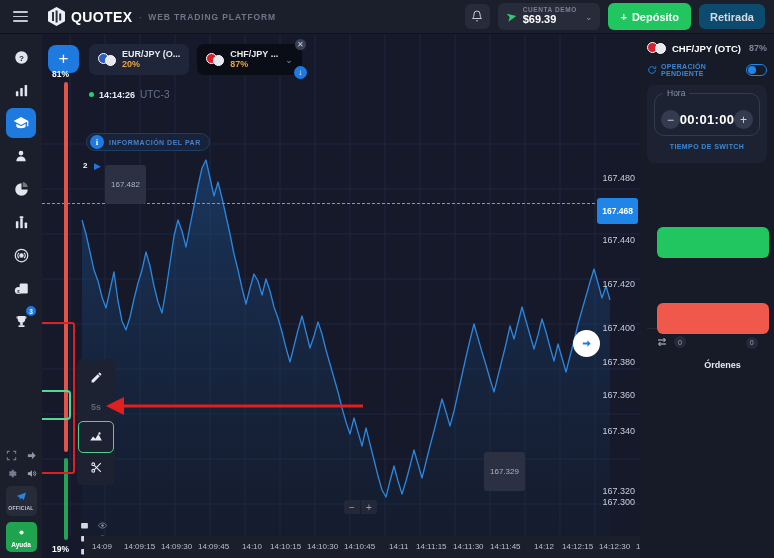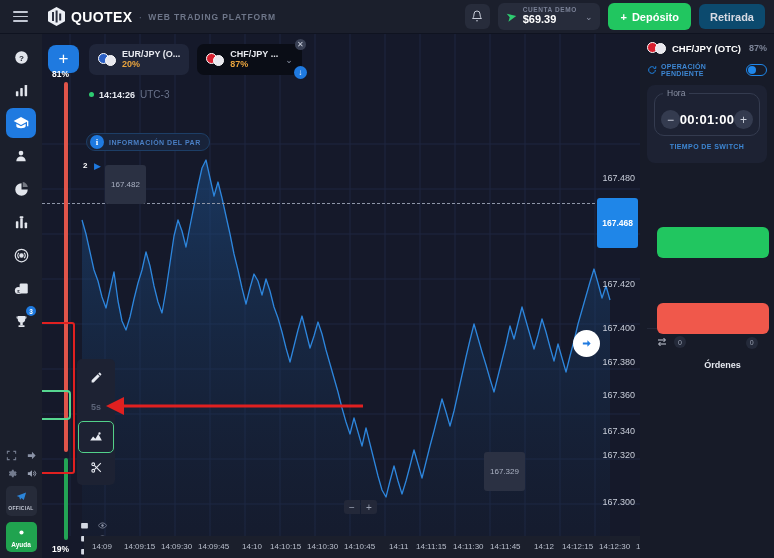--- a/index.html
+++ b/index.html
@@ -147,21 +147,21 @@
     font-size:9px; font-weight:bold; display:flex; align-items:center; justify-content:center;
     font-family:"Liberation Serif", serif;
   }
   .infopill-txt { font-size:7px; font-weight:bold; letter-spacing:.5px; color:#4a7fc4; }
 
   
   .paxis { position:absolute; right:0; top:0; width:55px; height:500px; z-index:5; }
   .plabel { position:absolute; right:5px; font-size:9px; color:#c8cdd9; }
   .pbadge {
     position:absolute; right:2px; background:#1f86e8; color:#fff; font-size:8.5px;
-    font-weight:bold; border-radius:3px; padding:20px 5px; z-index:7;margin-left:26px;
+    font-weight:bold; border-radius:3px; padding:8px 5px; z-index:7;margin-left:26px;
   }
   .dashline {
     position:absolute; left:0; width:568px; border-top:1.4px dashed #8e96a8; z-index:4;
   }
 
   
   .ctip {
     position:absolute; background:#2c3purposes; background:#2b3purposes;
     background:#2b3143; color:#aab1c2; font-size:8px; border-radius:3px;
     padding:15px 6px; z-index:6; white-space:nowrap;
@@ -553,21 +553,21 @@
 
   <div class="paxis">
     <span class="plabel" style="top:139px">167.480</span>
     <span class="plabel" style="top:174px">167.460</span>
     <span class="plabel" style="top:201px">167.440</span>
     <span class="plabel" style="top:245px">167.420</span>
     <span class="plabel" style="top:289px">167.400</span>
     <span class="plabel" style="top:323px">167.380</span>
     <span class="plabel" style="top:356px">167.360</span>
     <span class="plabel" style="top:392px">167.340</span>
-    <span class="plabel" style="top:416px">167.320</span>
+    <span class="plabel" style="top:452px">167.320</span>
     <span class="plabel" style="top:463px">167.300</span>
     <span class="pbadge" style="top:164px">167.468</span>
   </div>
 
   <div class="fwd-btn">
     <svg width="11" height="11" viewBox="0 0 24 24" fill="#1f7ae0">
       <path d="M4 10h10V5l7 7-7 7v-5H4z"></path>
     </svg>
   </div>
 

